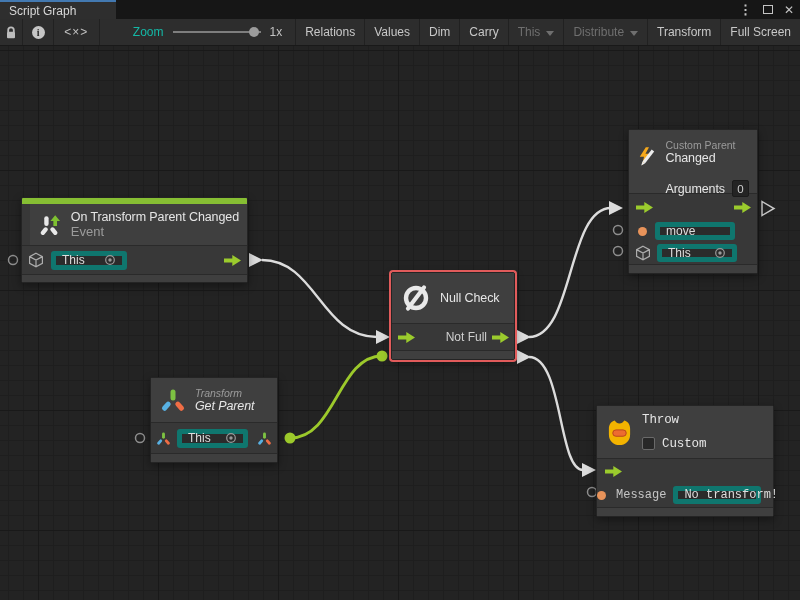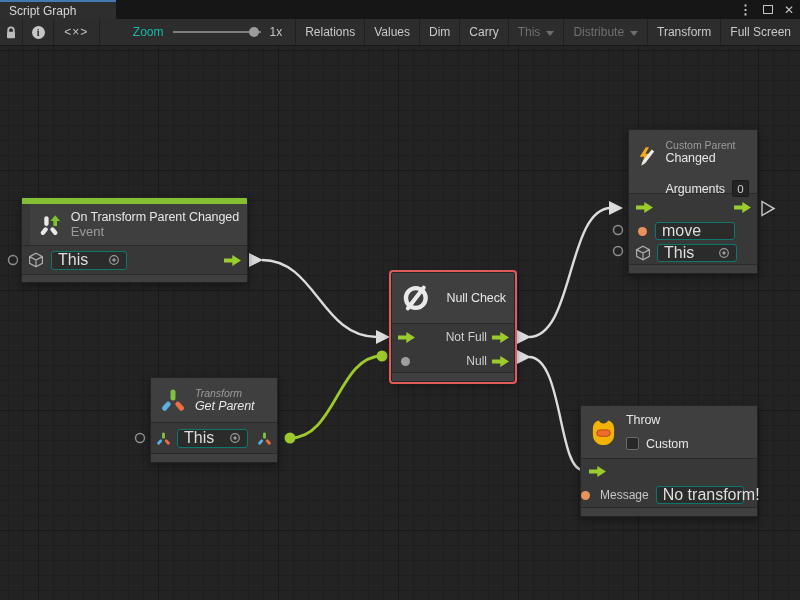--- a/index.html
+++ b/index.html
@@ -71,23 +71,23 @@
   .hdr-col { display:flex; flex-direction:column; margin-left:9px; justify-content:center; }
   .node-title { font-size:12.5px; color:#E6E6E6; white-space:nowrap; letter-spacing:-0.1px; }
   .node-cat { font-size:10.5px; color:#9B9B9B; white-space:nowrap; }
   .node-sub { font-size:13px; color:#9B9B9B; }
   .ports { border-top:1px solid #2A2A2A; }
   .prow { display:flex; align-items:center; }
   .node-footer { border-top:1px solid #2A2A2A; background:#3F3F3F; }
   .grow { flex:1; }
 
   .field {
-    background:#2B2B2B; border:1px solid #0f766e; border-radius:3px;
+    background:#2B2B2B; border:5px solid #0f766e; border-radius:3px;
     height:19px; display:flex; align-items:center; padding:0 6px;
-    font-size:16px; color:#DEDEDE; white-space:nowrap;
+    font-size:12px; color:#DEDEDE; white-space:nowrap;
   }
   .field .picker { margin-left:auto; }
   .dot { border-radius:50%; display:inline-block; }
   .dot.orange { width:9px; height:9px; background:#E8935A; }
   .dot.gray { width:9px; height:9px; background:#9E9E9E; }
   .port-label { font-size:12px; color:#CFCFCF; }
   .checkbox { width:13px; height:13px; background:#282828; border:1px solid #6A6A6A; border-radius:2px; }
   .argbox { min-width:17px; height:17px; background:#242424; border:1px solid #1B1B1B; border-radius:2px; color:#CFCFCF; font-size:11.5px; display:flex; align-items:center; justify-content:center; margin-left:7px; padding:0 3px; }
 
   
@@ -97,35 +97,35 @@
   .n1 .node-footer { height:8px; }
   .n1 .field { width:76px; margin-left:7px; }
 
   .n2 { left:150px; top:377px; width:128px; }
   .n2 .node-header { height:44px;font-style:italic; }
   .n2 .prow { height:30px; padding:0 5px; }
   .n2 .node-footer { height:9px; }
   .n2 .field { width:71px; margin-left:6px; margin-right:5px; }
 
   .n3 { left:391px; top:272px; width:124px; }
-  .n3 .node-header { height:50px;gap:7px; }
+  .n3 .node-header { height:50px; }
   .n3 .prow.r1 { height:26px; padding:0 5px 0 6px; }
   .n3 .prow.r2 { height:22px; padding:0 5px 0 9px; }
   .n3 .node-footer { height:9px; }
   .n3 .port-label { margin-right:5px; }
 
   .n4 { left:628px; top:129px; width:130px; }
   .n4 .node-header { height:63px; align-items:flex-start; padding-top:9px; }
   .n4 .prow.r1 { height:26px; padding:0 6px 0 7px; }
   .n4 .prow.r2 { height:22px; padding:0 6px 0 9px; }
   .n4 .prow.r3 { height:22px; padding:0 6px 0 6px; }
   .n4 .node-footer { height:9px; }
   .n4 .field { width:80px; margin-left:8px; height:18px; }
 
-  .n5 { left:580px; top:405px; width:178px; }
+  .n5 { left:596px; top:405px; width:178px;font-family:Liberation Mono, monospace; }
   .n5 .node-header { height:52px; }
   .n5 .prow.r1 { height:24px; padding:0 6px 0 8px; }
   .n5 .prow.r2 { height:24px; padding:0 6px 0 0; }
   .n5 .node-footer { height:9px; }
   .n5 .field { width:88px; margin-left:7px; height:18px; }
   .n5 .port-label { margin-left:10px; color:#C6C6C6; }
 </style>
 </head>
 <body>
 
@@ -304,28 +304,20 @@
     <div class="prow r1">
       <svg width="17" height="11" viewBox="0 0 17 11">
         <path d="M0,3.4 H8.3 V0 L17,5.5 L8.3,11 V7.6 H0 Z" fill="#9BCB2D"></path>
       </svg>
       <span class="grow"></span>
       <span class="port-label">Not Full</span>
       <svg width="17" height="11" viewBox="0 0 17 11">
         <path d="M0,3.4 H8.3 V0 L17,5.5 L8.3,11 V7.6 H0 Z" fill="#9BCB2D"></path>
       </svg>
     </div>
-    <div class="prow r2">
-      <span class="dot gray"></span>
-      <span class="grow"></span>
-      <span class="port-label">Null</span>
-      <svg width="17" height="11" viewBox="0 0 17 11">
-        <path d="M0,3.4 H8.3 V0 L17,5.5 L8.3,11 V7.6 H0 Z" fill="#9BCB2D"></path>
-      </svg>
-    </div>
   </div>
   <div class="node-footer"></div>
 </div>
 
 <div class="node n4">
   <div class="node-header">
     <svg width="26" height="27" viewBox="0 0 26 27" style="margin-top:4px">
       <polygon points="11,0.5 2.5,14 8.5,14 6,26 17.5,9.5 10.5,9.5 15.5,0.5" fill="#F5A81C"></polygon>
       <polygon points="22.8,6.3 19.3,3.7 6.3,20.7 9.8,23.3" fill="#ECECEC"></polygon>
       <polygon points="6.3,20.7 9.8,23.3 4.6,26.2" fill="#ECECEC"></polygon>

